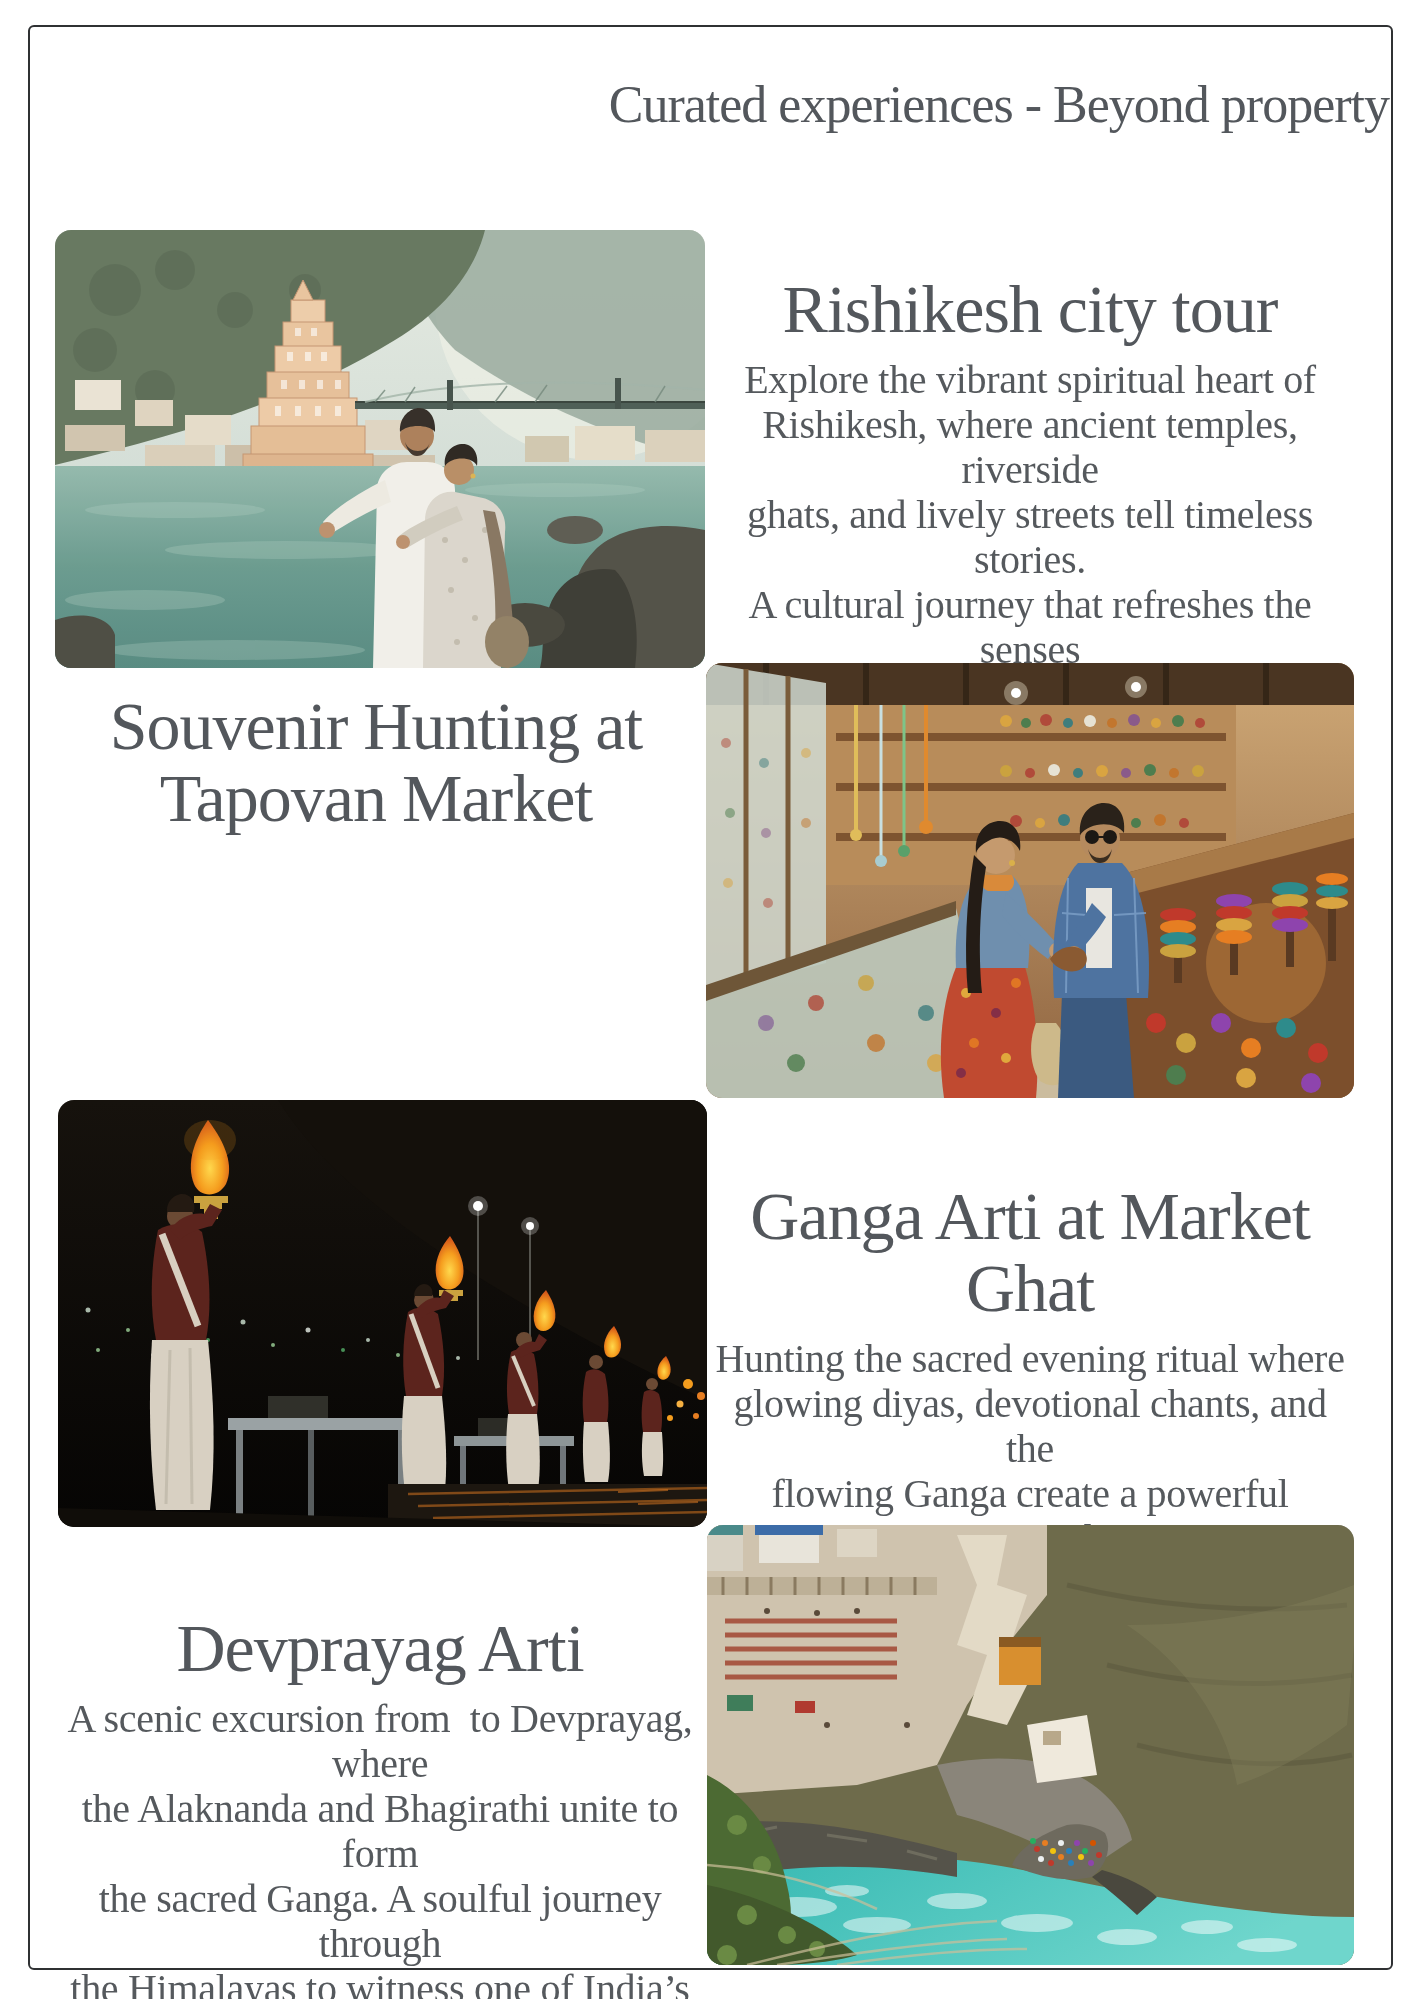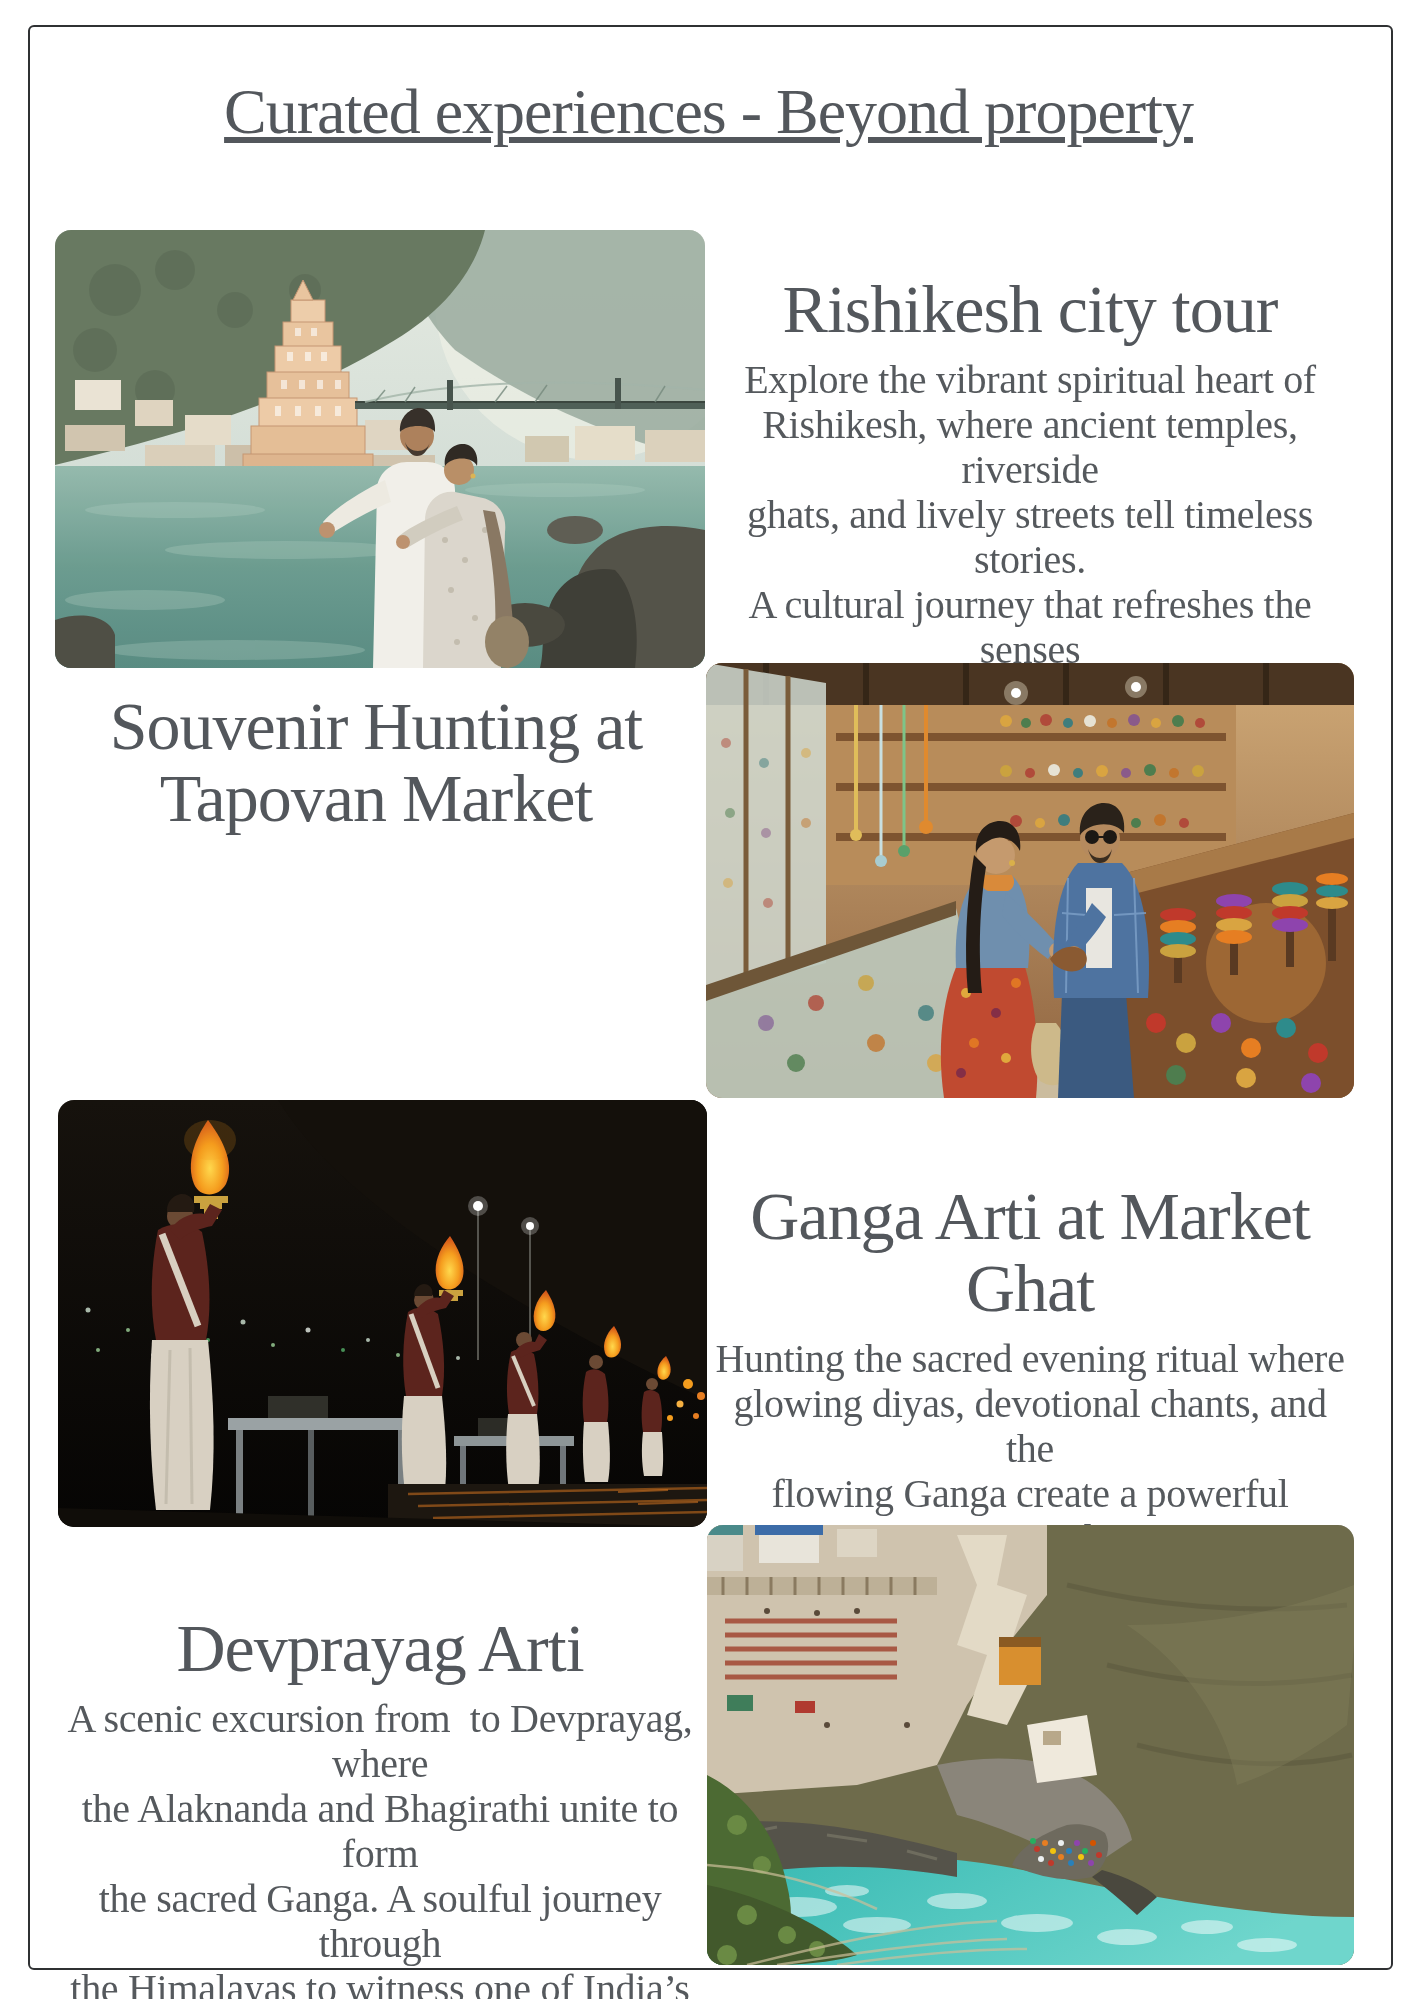--- a/index.html
+++ b/index.html
@@ -7,22 +7,22 @@
     position:relative;width:1414px;height:1999px;background:var(--page-bg,#fff);
     font-family:"Liberation Serif","DejaVu Serif",serif;color:var(--ink,#53575c);
     overflow:hidden;
   }
   .frame{
     position:absolute;left:28px;top:25px;width:1361px;height:1941px;
     border:2px solid var(--frame-border,#2f3133);border-radius:6px;background:#fff;
   }
   .title{
     position:absolute;left:28px;top:78px;width:1361px;margin:0;
-    text-align:center;font-size:64px;font-weight:500;letter-spacing:-1px;
-    line-height:1.05;white-space:pre-line;color:var(--ink,#53575c);text-decoration:underline;
+    text-align:right;font-size:52px;font-weight:500;letter-spacing:-1px;
+    line-height:1.05;white-space:pre-line;color:var(--ink,#53575c);
   }
   .photo{
     position:absolute;border-radius:16px;overflow:hidden;background:#ccc;
   }
   .photo svg{display:block;width:100%;height:100%;}
   .p1{left:55px;top:230px;width:650px;height:438px;}
   .p2{left:706px;top:663px;width:648px;height:435px;}
   .p3{left:58px;top:1100px;width:649px;height:427px;}
   .p4{left:707px;top:1525px;width:647px;height:440px;}
   .txt{position:absolute;text-align:center;}

